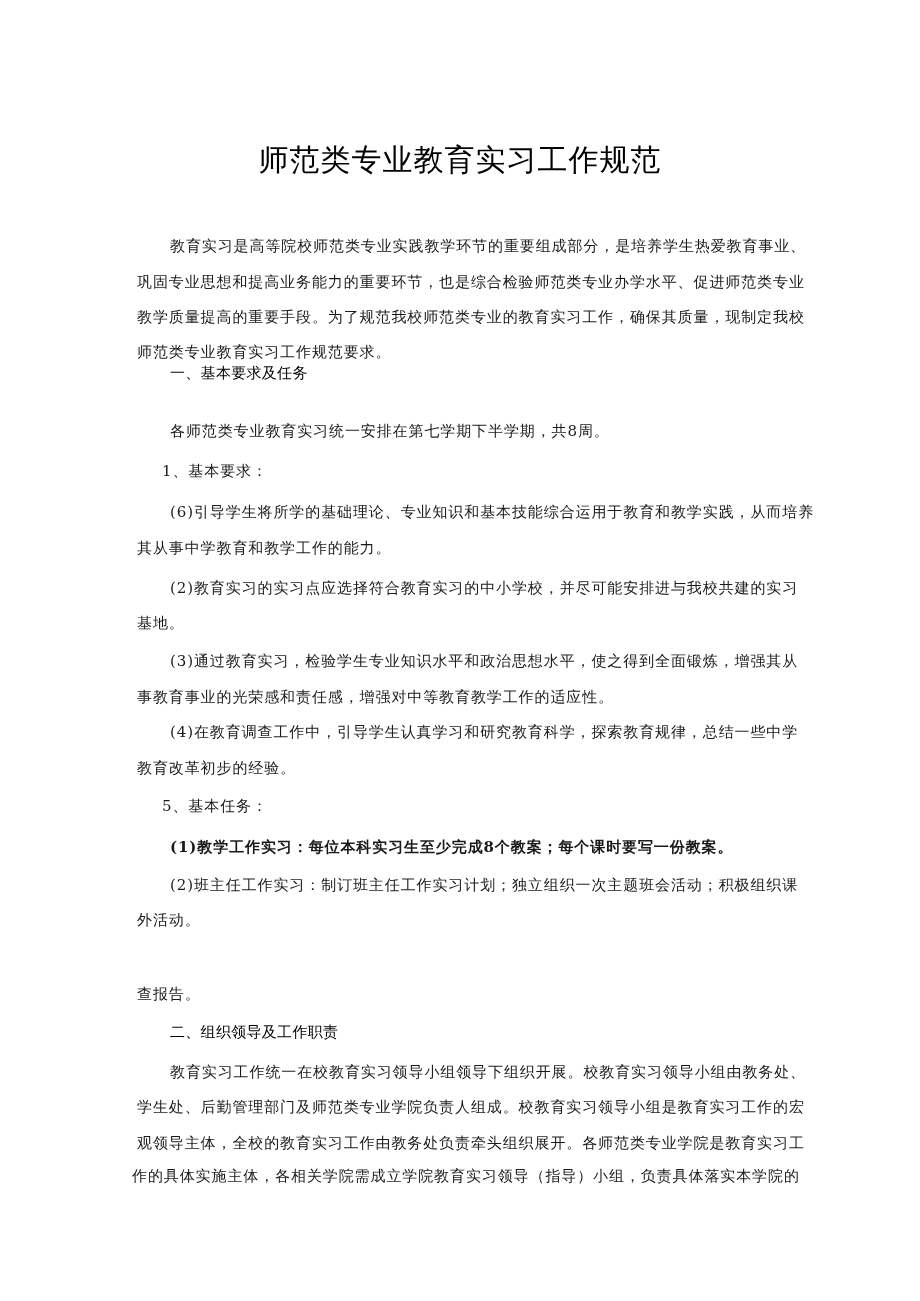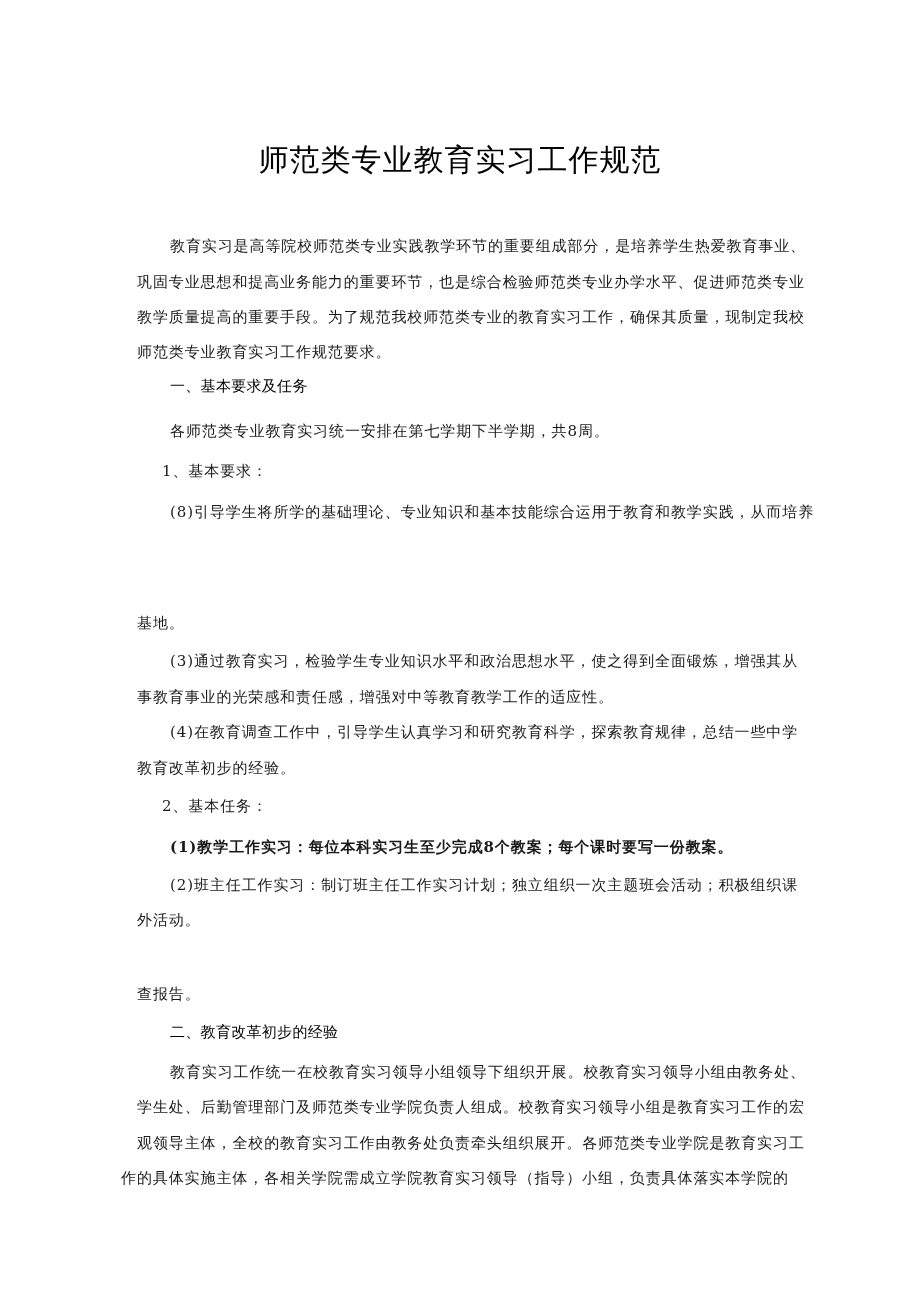--- a/index.html
+++ b/index.html
@@ -18,43 +18,45 @@
 
 <div class="page">
 
   <div class="title">师范类专业教育实习工作规范</div>
 
   <div class="line" style="left:137px; top:272px;">巩固专业思想和提高业务能力的重要环节，也是综合检验师范类专业办学水平、促进师范类专业</div>
   <div class="line" style="left:170px; top:236px;">教育实习是高等院校师范类专业实践教学环节的重要组成部分，是培养学生热爱教育事业、</div>
   <div class="line" style="left:137px; top:307px;">教学质量提高的重要手段。为了规范我校师范类专业的教育实习工作，确保其质量，现制定我校</div>
   <div class="line" style="left:137px; top:342px;">师范类专业教育实习工作规范要求。</div>
 
-  <div class="heading" style="left:170px; top:376px;text-align:center;">一、基本要求及任务</div>
+  <div class="heading" style="left:170px; top:363px;text-align:center;">一、基本要求及任务</div>
   <div class="line" style="left:170px; top:421px;">各师范类专业教育实习统一安排在第七学期下半学期，共8周。</div>
   <div class="line" style="left:162px; top:461px;">1、基本要求：</div>
 
-  <div class="line" style="left:170px; top:502px;">(8)引导学生将所学的基础理论、专业知识和基本技能综合运用于教育和教学实践，从而培养</div>
+  <div class="line" style="left:170px; top:502px;">(6)引导学生将所学的基础理论、专业知识和基本技能综合运用于教育和教学实践，从而培养</div>
+  <div class="line" style="left:137px; top:538px;">其从事中学教育和教学工作的能力。</div>
 
+  <div class="line" style="left:170px; top:578px;">(2)教育实习的实习点应选择符合教育实习的中小学校，并尽可能安排进与我校共建的实习</div>
   <div class="line" style="left:137px; top:613px;">基地。</div>
 
   <div class="line" style="left:170px; top:651px;">(3)通过教育实习，检验学生专业知识水平和政治思想水平，使之得到全面锻炼，增强其从</div>
   <div class="line" style="left:137px; top:687px;">事教育事业的光荣感和责任感，增强对中等教育教学工作的适应性。</div>
 
   <div class="line" style="left:170px; top:722px;">(4)在教育调查工作中，引导学生认真学习和研究教育科学，探索教育规律，总结一些中学</div>
   <div class="line" style="left:137px; top:758px;">教育改革初步的经验。</div>
 
-  <div class="line" style="left:162px; top:796px;">2、基本任务：</div>
+  <div class="line" style="left:162px; top:796px;">5、基本任务：</div>
 
   <div class="line" style="left:170px; top:837px;font-weight:bold;">(1)教学工作实习：每位本科实习生至少完成8个教案；每个课时要写一份教案。</div>
 
   <div class="line" style="left:170px; top:875px;">(2)班主任工作实习：制订班主任工作实习计划；独立组织一次主题班会活动；积极组织课</div>
   <div class="line" style="left:137px; top:910px;">外活动。</div>
 
   <div class="line" style="left:137px; top:984px;">查报告。</div>
 
-  <div class="heading" style="left:170px; top:1022px;">二、教育改革初步的经验</div>
+  <div class="heading" style="left:170px; top:1022px;">二、组织领导及工作职责</div>
 
   <div class="line" style="left:170px; top:1062px;">教育实习工作统一在校教育实习领导小组领导下组织开展。校教育实习领导小组由教务处、</div>
   <div class="line" style="left:137px; top:1133px;">观领导主体，全校的教育实习工作由教务处负责牵头组织展开。各师范类专业学院是教育实习工</div>
   <div class="line" style="left:137px; top:1097px;">学生处、后勤管理部门及师范类专业学院负责人组成。校教育实习领导小组是教育实习工作的宏</div>
-  <div class="line" style="left:121px; top:1168px;">作的具体实施主体，各相关学院需成立学院教育实习领导（指导）小组，负责具体落实本学院的</div>
+  <div class="line" style="left:132px; top:1168px;font-family:Liberation Mono, monospace;">作的具体实施主体，各相关学院需成立学院教育实习领导（指导）小组，负责具体落实本学院的</div>
 
 </div>
 
 </body></html>

